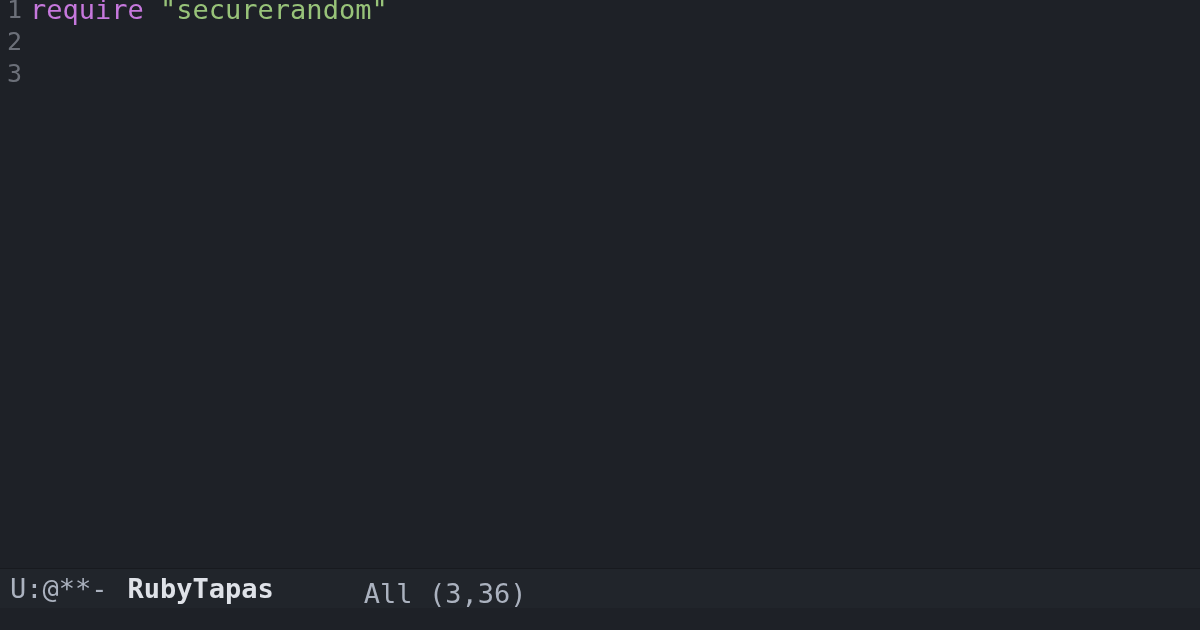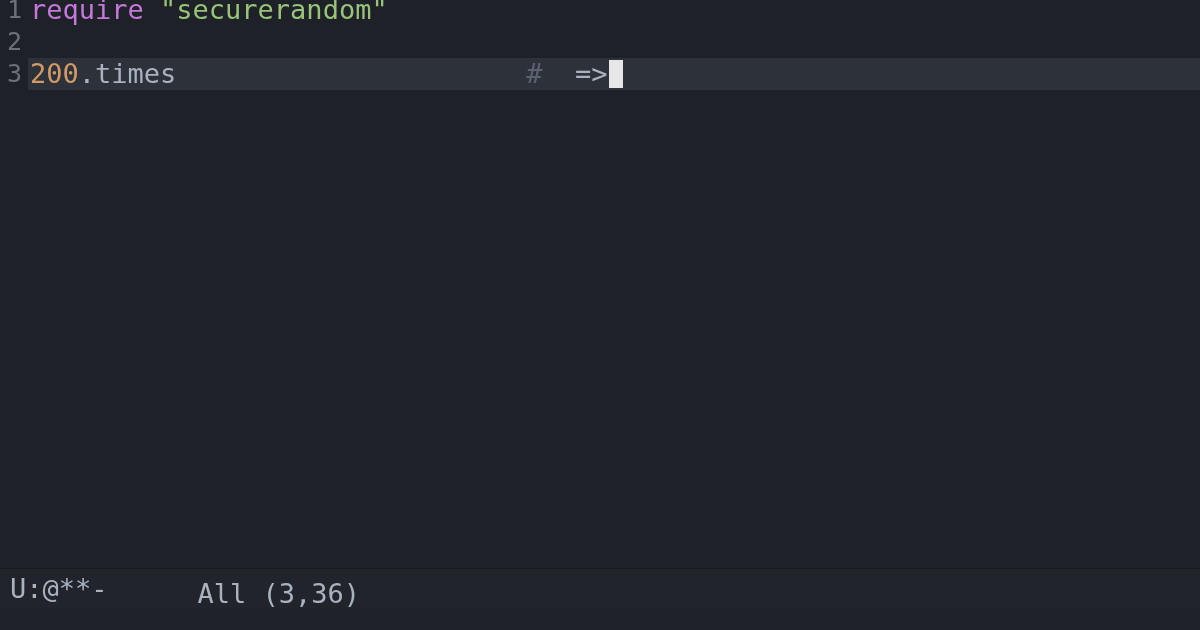--- a/index.html
+++ b/index.html
@@ -35,21 +35,21 @@
       user-select: none;
     }
     .line-number {
       height: 32px;
       line-height: 32px;
       font-size: 25px;
     }
     .code-lines {
       flex: 1;
       display: flex;
-      flex-direction: column;
+      flex-direction: row;
       position: relative;
     }
     .code-line {
       height: 32px;
       line-height: 32px;
       white-space: pre;
       display: flex;
       align-items: center;
       padding-left: 2px;
     }
@@ -119,27 +119,21 @@
 <div class="editor">
   <div class="code-area">
     <div class="gutter">
       <div class="line-number line1-top">1</div>
       <div class="line-number">2</div>
       <div class="line-number">3</div>
     </div>
     <div class="code-lines">
       <div class="code-line line1-top"><span class="keyword">require</span><span> </span><span class="string">"</span><span class="string">securerandom</span><span class="string">"</span></div>
       <div class="code-line"></div>
-      <div class="code-line active">
-        <div class="line3-content">
-          <span class="line3-code"><span class="number">200</span><span class="punct">.</span><span class="method">times</span></span>
-          <span class="line3-spacer"></span>
-          <span class="line3-comment"><span class="comment-marker">#</span><span class="arrow">  =&gt;</span><span class="cursor"></span></span>
-        </div>
-      </div>
     </div>
   </div>
   <div class="modeline">
     <span class="status-left">U:@**-</span>
+    <span class="buffer-name">RubyTapas</span>
     <span class="position">All (3,36)</span>
   </div>
   <div class="minibuffer"></div>
 </div>
 
 </body></html>

